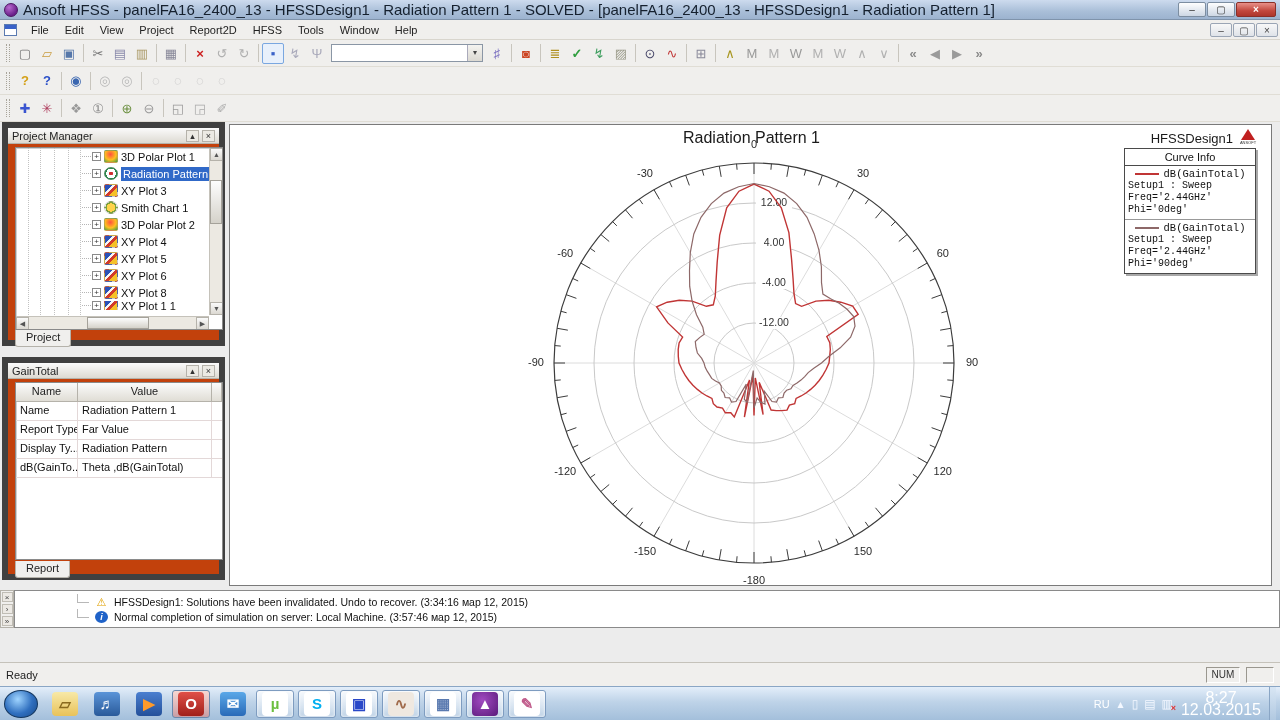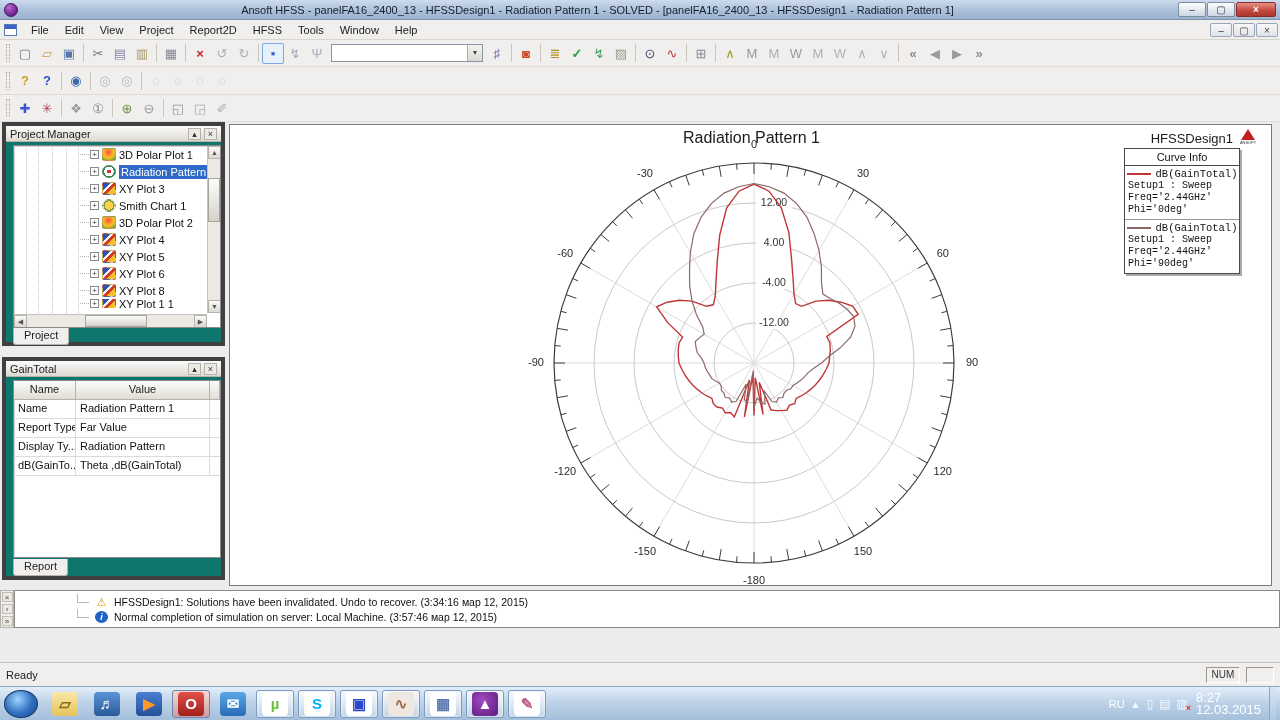--- a/index.html
+++ b/index.html
@@ -5,21 +5,21 @@
   * { margin:0; padding:0; box-sizing:border-box; }
   html,body { width:1280px; height:720px; overflow:hidden; font-family:"Liberation Sans",sans-serif; background:#ececec; }
   .abs { position:absolute; }
 
   
   #titlebar { left:0; top:0; width:1280px; height:20px;
     background:linear-gradient(#cddbee,#a9bed8 60%,#9cb3cf); border-bottom:1px solid #7f93ab;
     display:flex; align-items:center; padding:0 4px; }
   #app-logo { width:14px; height:14px; border-radius:50%;
     background:radial-gradient(circle at 35% 30%,#b86ad0,#6a1f8a 70%); border:1px solid #4a1560; margin-right:5px; flex:none;}
-  #win-title { font-size:11px; color:#15202e; white-space:nowrap; overflow:hidden; flex:1;text-align:center; }
+  #win-title { font-size:15px; color:#15202e; white-space:nowrap; overflow:hidden; flex:1; }
   .winbtns { display:flex; gap:1px; margin-left:6px; }
   .wbtn { width:28px; height:15px; border:1px solid #7c8 da0; border:1px solid #7c8da0; border-radius:2px;
     background:linear-gradient(#fefefe,#cdd7e4); font-size:10px; line-height:13px; text-align:center; color:#333; }
   .wbtn.close { background:linear-gradient(#e89089,#c2473d 60%,#ad352c); color:#fff; border-color:#8a2f28; width:40px; font-weight:bold;}
 
   
   #menubar { left:0; top:20px; width:1280px; height:20px; background:#f0efed; border-bottom:1px solid #d8d5cd;
     display:flex; align-items:center; padding:8px 2px; }
   #mdi-icon { width:13px; height:12px; background:#fff; border:1px solid #5a7ab0; margin:0 6px 0 2px; position:relative; flex:none;}
   #mdi-icon::after{content:"";position:absolute;left:0;top:0;right:0;height:4px;background:#3a62c8;}
@@ -35,21 +35,21 @@
     font-size:13px; border:1px solid transparent; border-radius:2px; flex:none; }
   .tb-btn.framed { border:1px solid #7aa7e0; background:#e8f0fb; }
   .tb-sep { width:1px; height:18px; background:#c8c5bd; margin:0 3px; flex:none;}
   .tb-combo { width:152px; height:18px; background:#fff; border:1px solid #8a96a5; display:flex; margin:0 3px; flex:none;}
   .tb-combo .cfield { flex:1; }
   .tb-combo .carrow { width:15px; background:linear-gradient(#f4f3f0,#dcd9d2); border-left:1px solid #aab;
      font-size:8px; text-align:center; line-height:16px; color:#444; }
 
   
   #workspace { left:0; top:122px; width:1280px; height:468px; background:#ececec; }
-  .panel { position:absolute; left:2px; width:223px; background:#0f766e; border:4px solid #404040; }
+  .panel { position:absolute; left:2px; width:223px; background:#c2410c; border:6px solid #404040; }
   .panel-head { height:16px; background:linear-gradient(#fbfbfb,#dddad2); border-bottom:1px solid #b5b2aa;
     display:flex; align-items:center; font-size:11px; color:#222; padding:0 4px; }
   .panel-head .ph-btns { margin-left:auto; display:flex; gap:3px; }
   .phb { width:13px; height:12px; font-size:9px; line-height:11px; text-align:center; color:#333;
     border:1px solid #b5b2aa; background:#eceae4; }
   #pm-panel { top:0; height:224px; }
   #pm-tree { position:absolute; left:7px; top:19px; width:208px; height:183px; background:#fff;
     border:1px solid #8a8a8a; box-shadow:inset 1px 1px 0 #d0d0d0; overflow:hidden; }
   .guide { position:absolute; top:0; bottom:14px; border-left:1px dotted #c2c2c2; }
   .tree-row { position:relative; height:17px; display:flex; align-items:center; padding-left:66px; font-size:11px; color:#111; white-space:nowrap;}
@@ -82,21 +82,21 @@
   #props-tab { top:198px; }
 
   
   #sheet { position:absolute; left:229px; top:2px; width:1043px; height:462px; background:#fff; border:1px solid #7a7a7a; }
   #plot-title { position:absolute; left:0; top:4px; width:1043px; text-align:center; font-size:16px; color:#1a1a1a; }
   #design-label { position:absolute; right:38px; top:6px; font-size:13px; color:#1a1a1a; }
   #plot-logo { position:absolute; right:12px; top:4px; width:22px; text-align:center; }
   #plot-logo .tri { width:0; height:0; border-left:7px solid transparent; border-right:7px solid transparent;
      border-bottom:11px solid #c02020; margin:0 auto; }
   #plot-logo .txt { font-size:4px; color:#333; letter-spacing:0; }
-  #legend { position:absolute; left:894px; top:23px; width:116px; background:#fff; border:1.5px solid #4a4a4a;
+  #legend { position:absolute; left:894px; top:23px; width:132px; background:#fff; border:1.5px solid #4a4a4a;
     box-shadow:2px 2px 0 #a8a8a8; font-size:10px; color:#111; }
   #legend .lg-title { text-align:center; font-size:11px; padding:2px 0; border-bottom:1px solid #4a4a4a; }
   .lg-entry { padding:2px 3px 3px 3px;font-family:Liberation Mono, monospace; }
   .lg-entry + .lg-entry { border-top:1px solid #999; }
   .lg-row1 { display:flex; align-items:center; justify-content:center; gap:5px; font-size:10.5px;}
   .lg-line { width:24px; height:0; border-top:2px solid; flex:none;}
   .lg-sub { font-size:10px; line-height:12px; }
 
   
   #msgbar { left:0; top:590px; width:1280px; height:38px; background:#f0efed; display:flex; }
@@ -125,21 +125,21 @@
     position:relative; flex:none;}
   #start-orb::after { content:""; position:absolute; left:9px; top:7px; width:15px; height:13px;
     background:conic-gradient(#e8452f 0 25%, #7cbf3f 0 50%, #2f8fd8 0 75%, #f5b center,#f5bd2a 0); border-radius:2px; filter:blur(.4px);}
   .task-app { width:38px; height:28px; margin:0 2px; display:flex; align-items:center; justify-content:center; border-radius:3px; flex:none;}
   .task-app.boxed { border:1px solid #7e9cc0; background:linear-gradient(rgba(255,255,255,.75),rgba(255,255,255,.25)); box-shadow:inset 0 0 3px #fff;}
   .task-app.active { border:1px solid #6a88ac; background:linear-gradient(rgba(255,210,200,.8),rgba(230,120,110,.5)); }
   .app-tile { width:26px; height:24px; border-radius:4px; display:flex; align-items:center; justify-content:center;
     font-size:15px; font-weight:bold; }
   #tray { margin-left:auto; display:flex; align-items:center; gap:8px; padding-right:4px; color:#fff; font-size:11px;}
   #tray .tico { font-size:12px; color:#f4f8ff; }
-  #tray-clock { text-align:left; font-size:13px; line-height:12px; color:#fff; }
+  #tray-clock { text-align:center; font-size:16px; line-height:12px; color:#fff; }
   #show-desktop { width:7px; height:34px; background:linear-gradient(#d8e6f4,#b0c8e0); border-left:1px solid #8aa6c5; flex:none;}
   .net-x { position:relative; }
   .net-x::after { content:"×"; position:absolute; right:-3px; bottom:-2px; color:#e03030; font-size:9px; font-weight:bold;}
 </style>
 </head>
 <body>
 
 <div id="titlebar" class="abs">
   <div id="app-logo"></div>
   <div id="win-title">Ansoft HFSS - panelFA16_2400_13 - HFSSDesign1 - Radiation Pattern 1 - SOLVED - [panelFA16_2400_13 - HFSSDesign1 - Radiation Pattern 1]</div>

